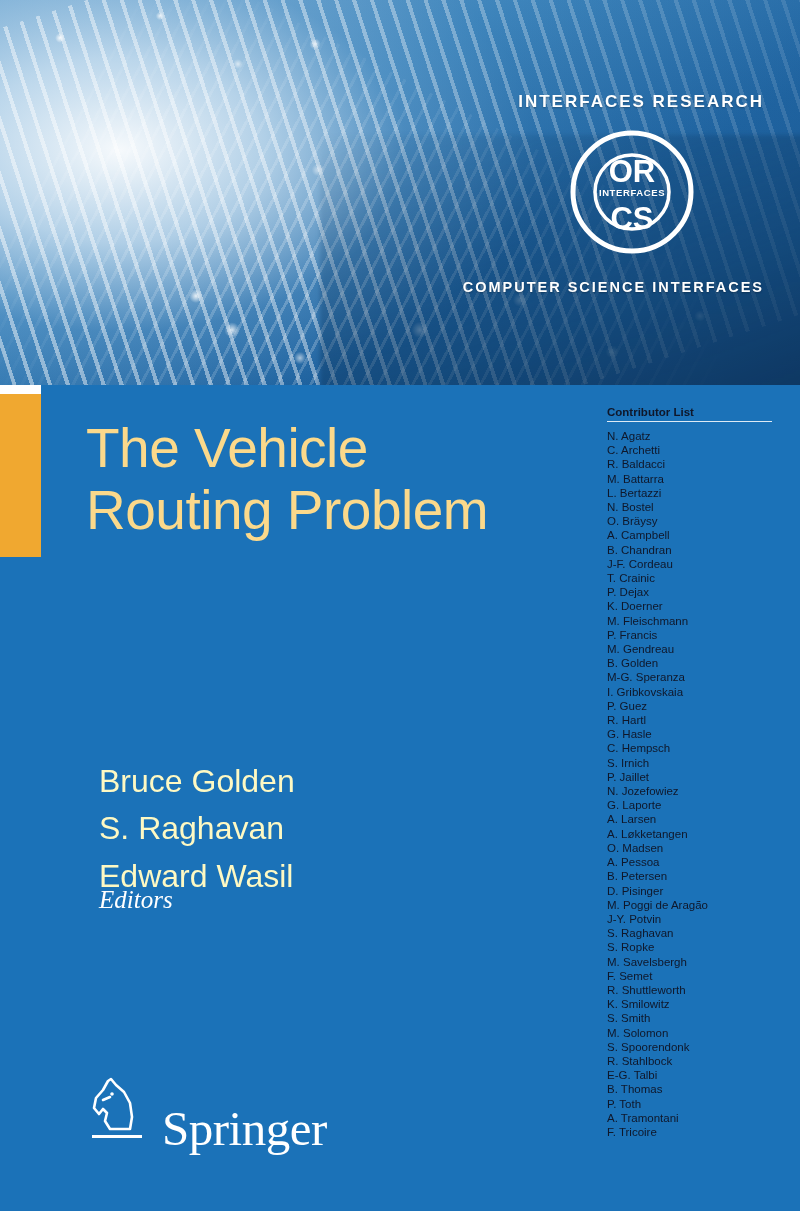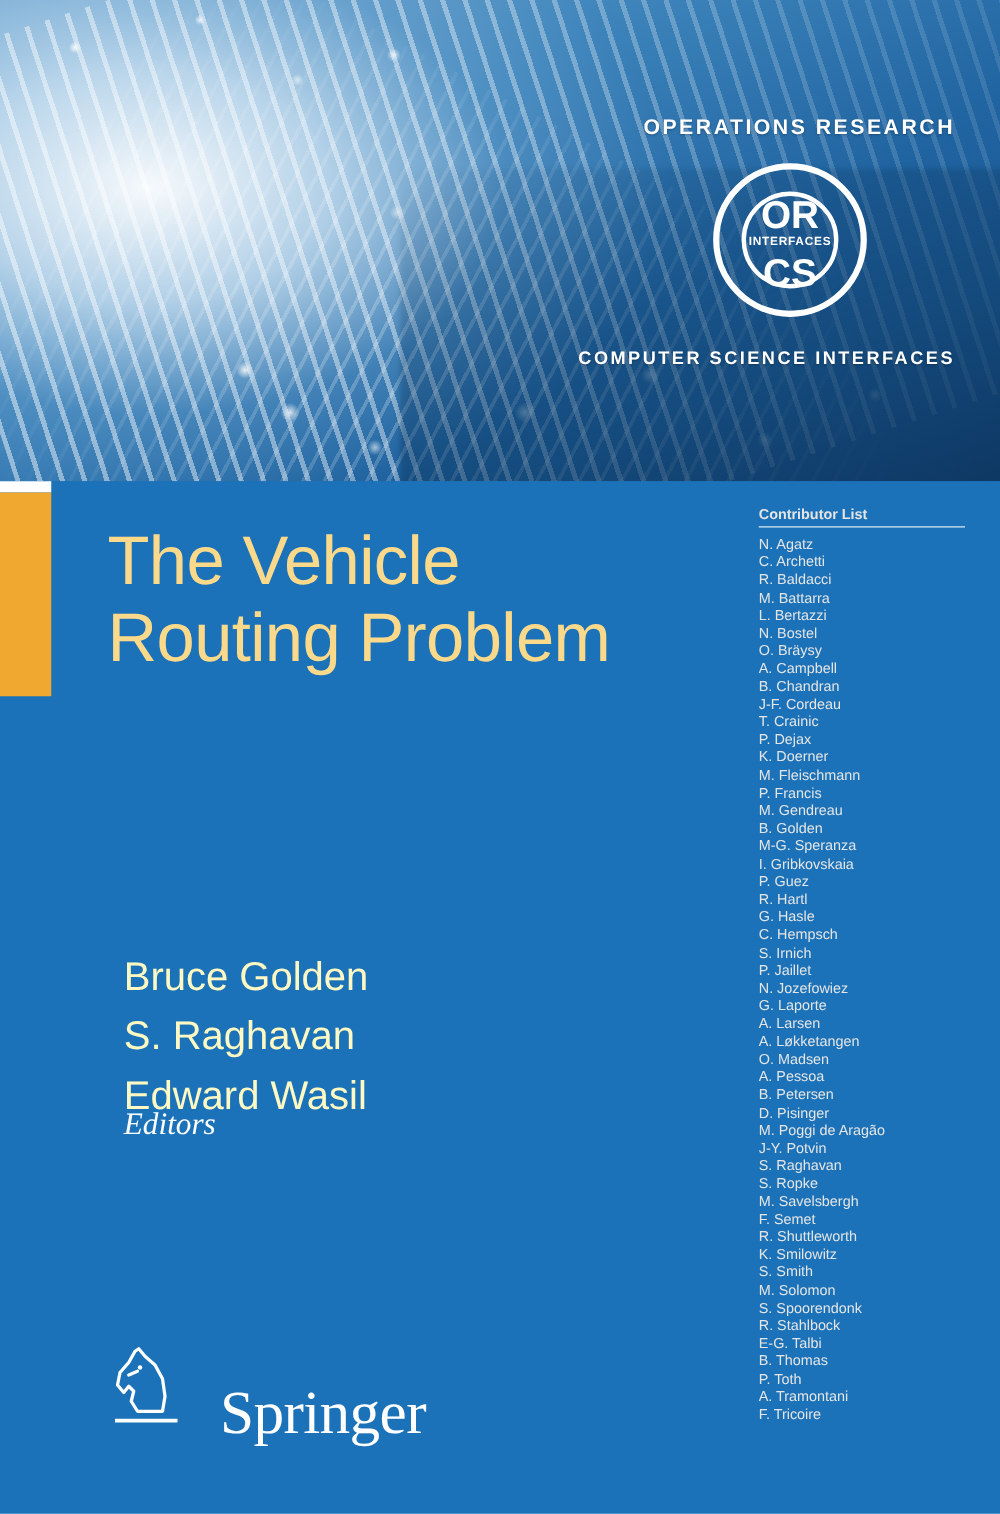--- a/index.html
+++ b/index.html
@@ -175,21 +175,21 @@
     font-size: 25px;
     font-style: italic;
     font-family: "Liberation Serif", serif;
   }
 
   
   .contrib {
     position: absolute;
     left: 607px; top: 406px;
     width: 165px;
-    color: #e5e5e5;
+    color: #0f172a;
   }
   .contrib-title {
     font-size: 11.5px;
     font-weight: bold;
     padding-bottom: 3px;
     border-bottom: 1px solid rgba(255,255,255,0.85);
     width: 165px;
     margin-bottom: 7px;
   }
   .contrib-cols {
@@ -205,21 +205,21 @@
     line-height: 14.2px;
     white-space: nowrap;
   }
 
   
   .springer {
     position: absolute;
     left: 86px; top: 1073px;
     display: flex;
     align-items: flex-end;
-    gap: 28px;
+    gap: 14px;
   }
   .springer-word {
     color: #ffffff;
     font-size: 49px;
     letter-spacing: -0.5px;
     line-height: 1;
     font-family: "Liberation Serif", serif;
     position: relative;
     top: 4px;
   }
@@ -228,21 +228,21 @@
 <body>
 
 <div class="cover">
 
   <div class="top-band">
     <div class="traces"></div>
     <div class="traces2"></div>
     <div class="solder-dots"></div>
     <div class="chip-shade"></div>
 
-    <div class="series-top">OPERATIONS RESEARCH</div>
+    <div class="series-top">INTERFACES RESEARCH</div>
     <div class="series-bottom">COMPUTER SCIENCE INTERFACES</div>
 
     <div class="or-cs-logo">
       <svg width="124" height="124" viewBox="0 0 124 124" xmlns="http://www.w3.org/2000/svg">
         <circle cx="62" cy="62" r="59" fill="none" stroke="#ffffff" stroke-width="5"></circle>
         <circle cx="62" cy="62" r="37" fill="none" stroke="#ffffff" stroke-width="3.5"></circle>
         <text x="62" y="52" text-anchor="middle" fill="#ffffff" font-family="Liberation Sans, sans-serif" font-size="31" font-weight="bold">OR</text>
         <text x="62" y="66" text-anchor="middle" fill="#ffffff" font-family="Liberation Sans, sans-serif" font-size="9.5" font-weight="bold" letter-spacing="0.6">INTERFACES</text>
         <text x="62" y="99" text-anchor="middle" fill="#ffffff" font-family="Liberation Sans, sans-serif" font-size="31" font-weight="bold">CS</text>
       </svg>

